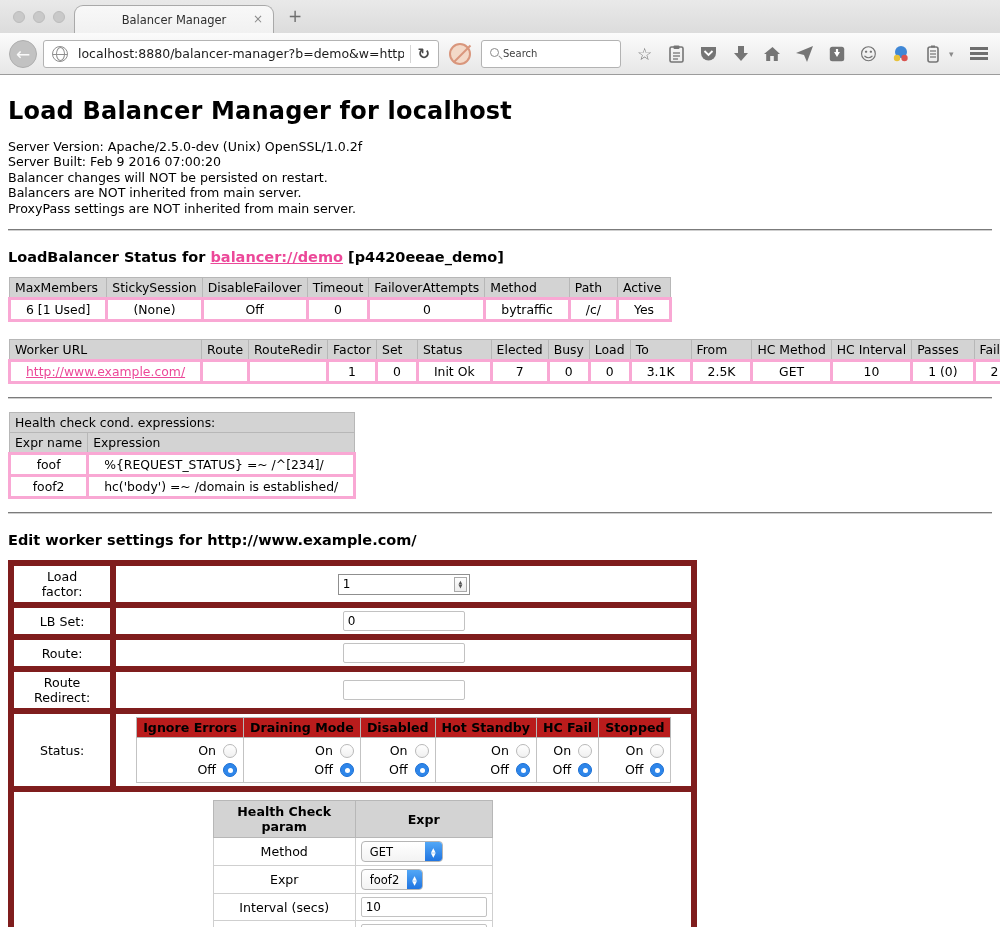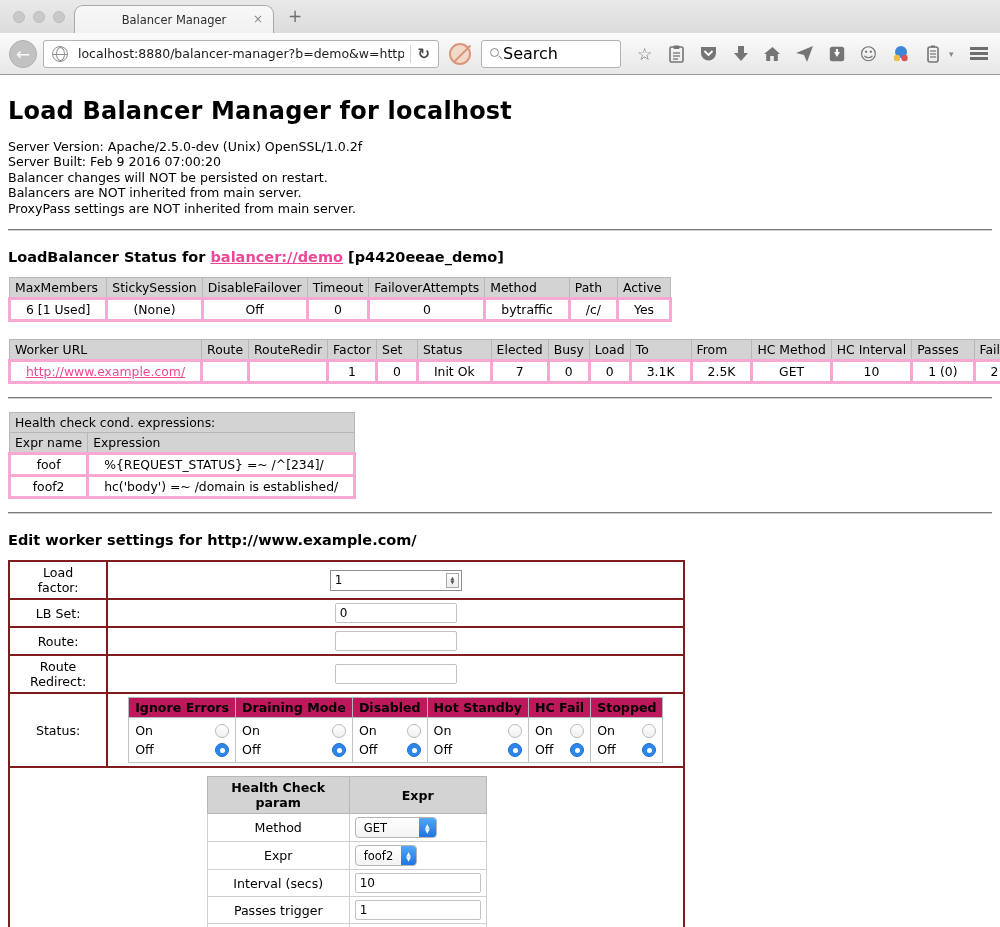--- a/index.html
+++ b/index.html
@@ -31,22 +31,22 @@
     margin-left:-4.5px; border:1px solid #8f8f8f; border-radius:50%; }
   .globe:after { content:""; position:absolute; top:50%; left:0; right:0; border-top:1px solid #8f8f8f; }
   .url-text { flex: 1; white-space: nowrap; overflow: hidden; padding-left: 4px; }
   .urlbar .vsep { width: 1px; height: 18px; background: #d5d5d5; margin: 0 6px; }
   .reload { color: #4a4a4a; font-size: 15px; font-weight: bold; margin-right: 8px; }
   .block-icon { width: 22px; height: 22px; border-radius: 50%; margin: 0 10px;
     background: #f3d9c8; border: 2px solid #d9967c; position: relative; flex: none; }
   .block-icon:after { content:""; position: absolute; left: -1px; top: 8px; width: 24px;
     border-top: 2px solid #d9967c; transform: rotate(-45deg); }
   .searchbar { width: 140px; height: 28px; background: #fff; border: 1px solid #b3b3b3;
-    border-radius: 3px; display: flex; align-items: center; font-size: 16px;
-    color: #000000; flex: none; }
+    border-radius: 3px; display: flex; align-items: center; font-size: 10px;
+    color: #404040; flex: none; }
   .mag { width: 9px; height: 9px; border: 1.5px solid #8a8a8a; border-radius: 50%;
     margin: 0 4px 2px 8px; position: relative; flex: none; }
   .mag:after { content:""; position:absolute; width:5px; border-top:1.5px solid #8a8a8a;
     transform: rotate(45deg); right:-5px; bottom:-2px; }
   .tool-icons { display: flex; align-items: center; margin-left: 14px; gap: 13px; color: #757575; }
   .ticon { width: 19px; height: 19px; display: flex; align-items: center; justify-content: center;
     font-size: 17px; color: #757575; flex: none; }
   .ticon svg { display: block; }
   .caret-down { font-size: 9px; color: #8a8a8a; margin-left: -6px; }
   .toolsep { width: 1px; height: 22px; background: #c3c3c3; margin: 0 10px 0 6px; }
@@ -65,35 +65,35 @@
   table.dt { border-collapse: collapse; font-size: 12.4px; border: 1px solid #9e9e9e; }
   table.dt th { background: #d3d3d3; font-weight: normal; border: 1px solid #b7b7b7; padding: 2px 5px; text-align: left; white-space: nowrap; }
   table.dt td { border: 3px solid #f9a8d4; padding: 2px 15px; text-align: center; white-space: nowrap; background: #fff; }
   table.worker { width: 984px; margin-top: 3px; }
   table.worker td.lefty { text-align: left; margin-top: 12px; }
   table.hcexpr td.expr { text-align: left; }
   .tgap { height: 14px; }
 
   
   table.form { border-collapse: collapse; width: 564px; font-size: 12.6px; border: 1px solid #c6c6c6; margin-top: 4px; }
-  table.form > tbody > tr > td { border: 2px solid #7f1d1d; padding: 3px 20px; text-align: center; }
+  table.form > tbody > tr > td { border: 6px solid #7f1d1d; padding: 3px 20px; text-align: center; }
   td.flabel { width: 100px; }
   .tinput { width: 122px; height: 20px; border: 1px solid #c2c2c2; border-radius: 2px;
     font-size: 12px; font-family: "DejaVu Sans", sans-serif; padding: 1px 4px; }
   .numwrap { display: inline-flex; width: 132px; height: 21px; border: 1px solid #8f8f8f;
     background: #fff; align-items: center; }
   .numwrap .nval { flex: 1; text-align: left; padding-left: 4px; font-size: 12px; }
   .spinner { width: 13px; height: 15px; border: 1px solid #a9a9a9; margin-right: 2px;
     display: flex; flex-direction: column; align-items: center; justify-content: center;
     font-size: 5px; color: #555; line-height: 4px; background: linear-gradient(#fdfdfd,#ededed); }
 
   table.status-t { border-collapse: collapse; font-size: 12.6px; margin: 0 auto; }
-  table.status-t th { background: #be185d; border: 1px solid #b7b7b7; padding: 2px 6px; white-space: nowrap; }
+  table.status-t th { background: #b91c1c; border: 1px solid #b7b7b7; padding: 2px 6px; white-space: nowrap; }
   table.status-t td { border: 1px solid #c3c3c3; padding: 3px 6px; }
-  .radio-line { display: flex; align-items: center; justify-content: space-between; height: 19px; }
+  .radio-line { display: flex; align-items: center; justify-content: flex-end; gap: 7px; height: 19px; }
   .radio { width: 14px; height: 14px; border-radius: 50%; background: linear-gradient(#fff,#f0f0f0);
     border: 1px solid #b9b9b9; display: inline-block; position: relative; }
   .radio.sel { background: #2e86ea; border-color: #1a6fd4; }
   .radio.sel:after { content:""; position: absolute; left: 4px; top: 4px; width: 5px; height: 5px;
     border-radius: 50%; background: #fff; }
 
   table.hc { border-collapse: collapse; font-size: 12.6px; margin: 5px auto; border: 1px solid #b5b5b5; }
   table.hc th { background: #d3d3d3; border: 1px solid #b7b7b7; padding: 3px 8px; }
   table.hc td { border: 1px solid #cfcfcf; padding: 3px 5px; text-align: center; }
   table.hc td.hval { width: 136px; text-align: left; }

